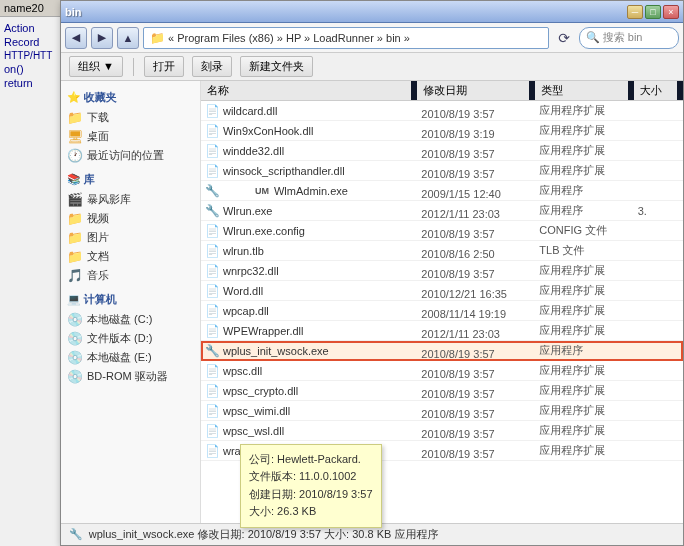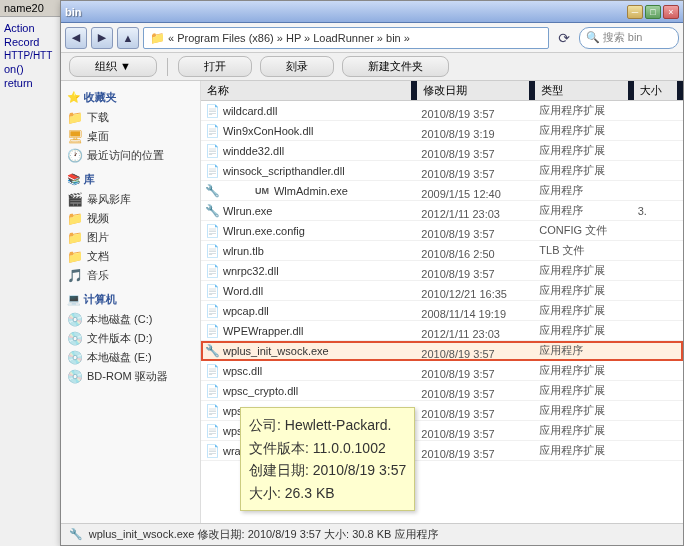--- a/index.html
+++ b/index.html
@@ -166,24 +166,24 @@
     .toolbar {
       height: 28px;
       background: #f0f0f0;
       border-bottom: 1px solid #ccc;
       display: flex;
       align-items: center;
       padding: 0 8px;
       gap: 8px;
     }
     .toolbar-btn {
-      padding: 2px 25px;
+      padding: 2px 8px;
       background: linear-gradient(to bottom, #f5f5f5, #e0e0e0);
       border: 1px solid #bbb;
-      border-radius: 8px;
+      border-radius: 2px;
       font-size: 11px;
       cursor: pointer;
       display: flex;
       align-items: center;
       gap: 3px;
     }
     .toolbar-separator {
       width: 1px;
       height: 18px;
       background: #bbb;
@@ -303,26 +303,26 @@
       display: flex;
       align-items: center;
       padding: 0 8px;
       font-size: 11px;
       color: #333;
     }
 
     
     .tooltip-popup {
       position: absolute;
-      bottom: 35px;
+      bottom: 18px;
       left: 240px;
       background: #ffffd0;
       border: 1px solid #cccc80;
       padding: 6px 8px;
-      font-size: 14px;
+      font-size: 11px;
       color: #333;
       box-shadow: 2px 2px 4px rgba(0,0,0,0.2);
       z-index: 100;
       line-height: 1.6;
     }
     .tooltip-popup div {
       white-space: nowrap;
     }
 
     

